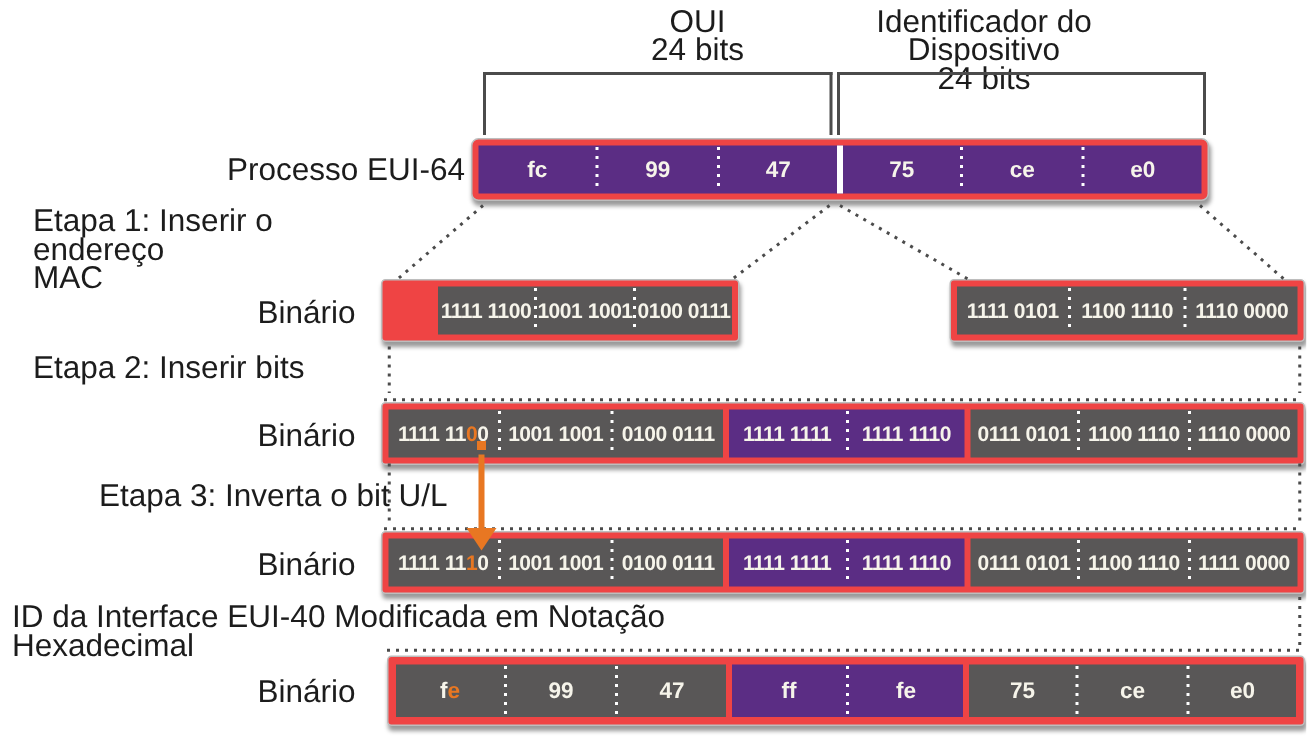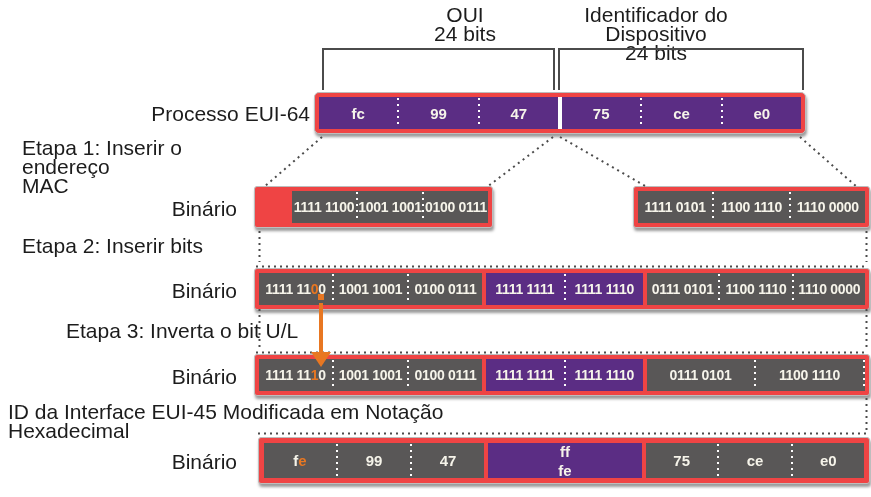--- a/index.html
+++ b/index.html
@@ -150,34 +150,35 @@
     <div class="bin-box purple" style="width:157px;">
       <div class="bin-group">1111 1111</div>
       <div class="vsep"></div>
       <div class="bin-group">1111 1110</div>
     </div>
     <div class="bin-box" style="flex:1;">
       <div class="bin-group">0111 0101</div>
       <div class="vsep"></div>
       <div class="bin-group">1100 1110</div>
       <div class="vsep"></div>
+      <div class="bin-group">1111 0000</div>
     </div>
   </div>
 
-  <div class="abs lbl" style="left:8px;top:402px;width:520px;">ID da Interface EUI-45 Modificada em Notação Hexadecimal</div>
+  <div class="abs lbl" style="left:8px;top:402px;width:520px;">ID da Interface EUI-40 Modificada em Notação Hexadecimal</div>
   <div class="abs lbl rgt" style="left:87px;top:452px;width:150px;">Binário</div>
   <div class="row-container" style="left:258px;top:437px;width:612px;height:47px;padding:5px;">
     <div class="bin-box" style="width:220px;">
       <div class="hex-cell"><span>f</span><span class="hl">e</span></div>
       <div class="vsep"></div>
       <div class="hex-cell">99</div>
       <div class="vsep"></div>
       <div class="hex-cell">47</div>
     </div>
-    <div class="bin-box purple" style="width:154px;flex-direction:column;">
+    <div class="bin-box purple" style="width:154px;">
       <div class="hex-cell">ff</div>
       <div class="vsep"></div>
       <div class="hex-cell">fe</div>
     </div>
     <div class="bin-box" style="flex:1;">
       <div class="hex-cell">75</div>
       <div class="vsep"></div>
       <div class="hex-cell">ce</div>
       <div class="vsep"></div>
       <div class="hex-cell">e0</div>

